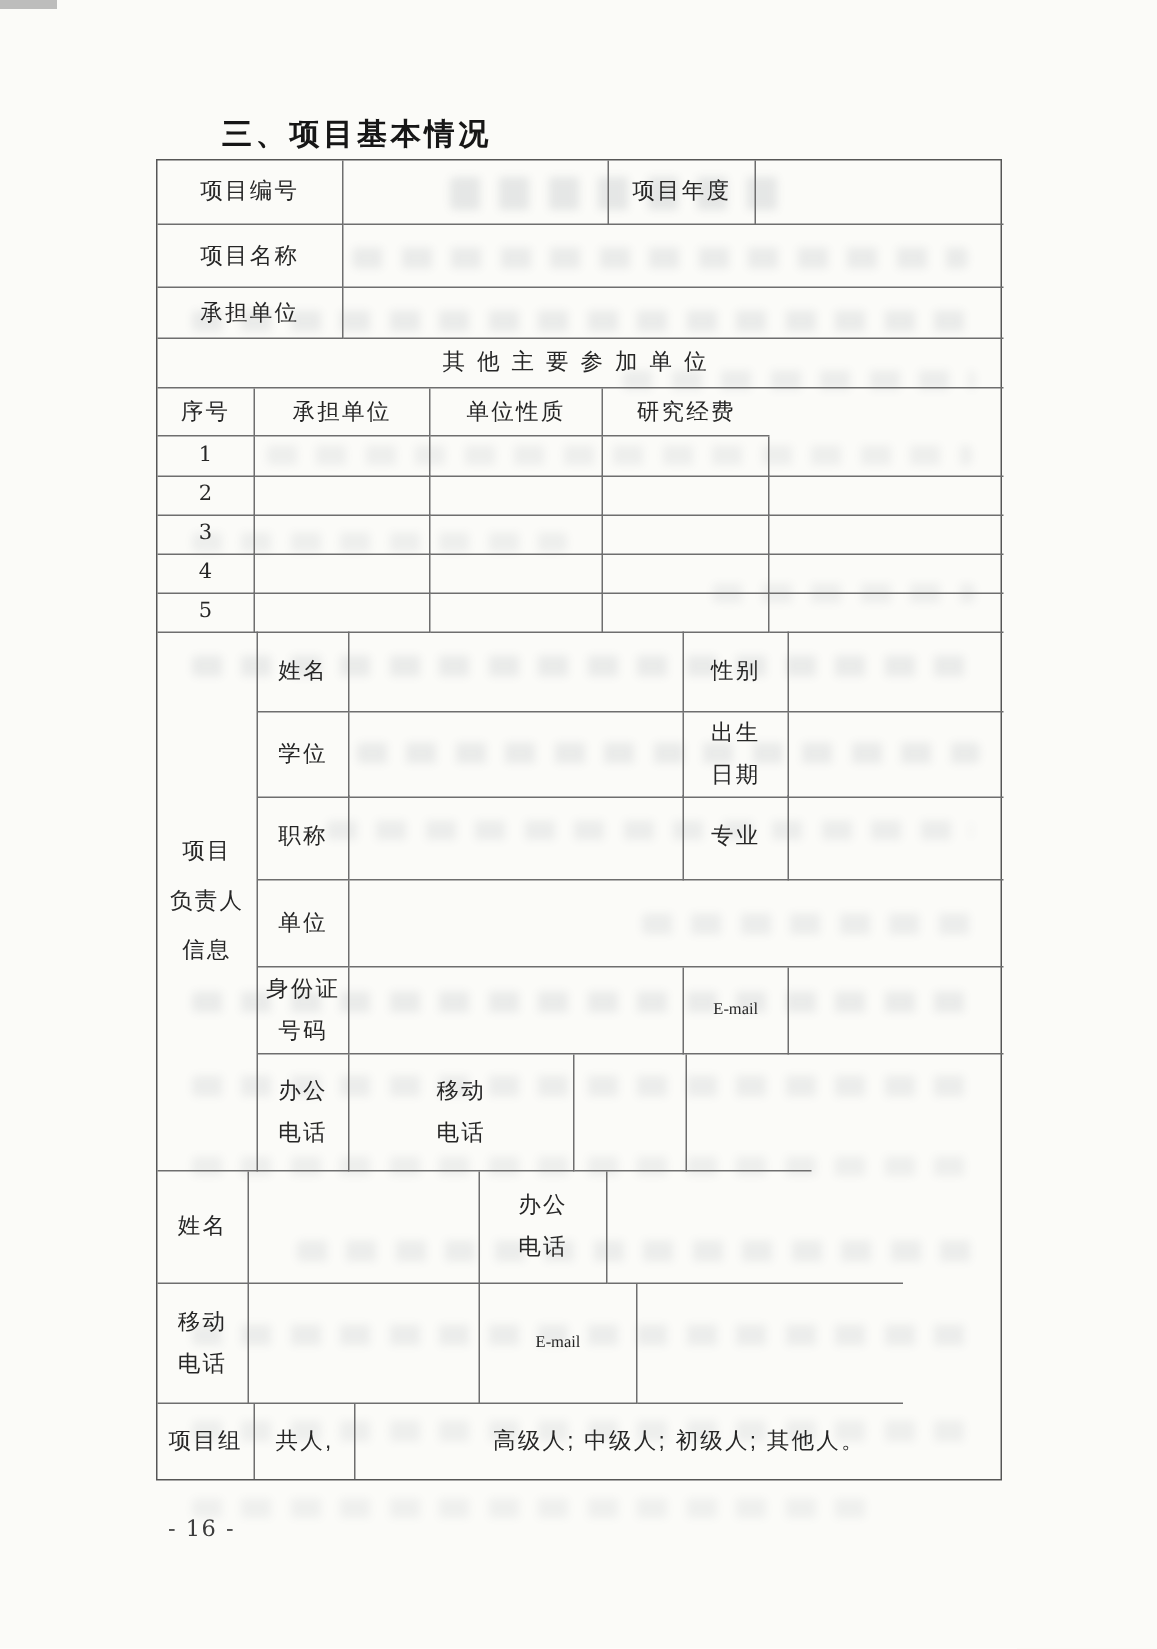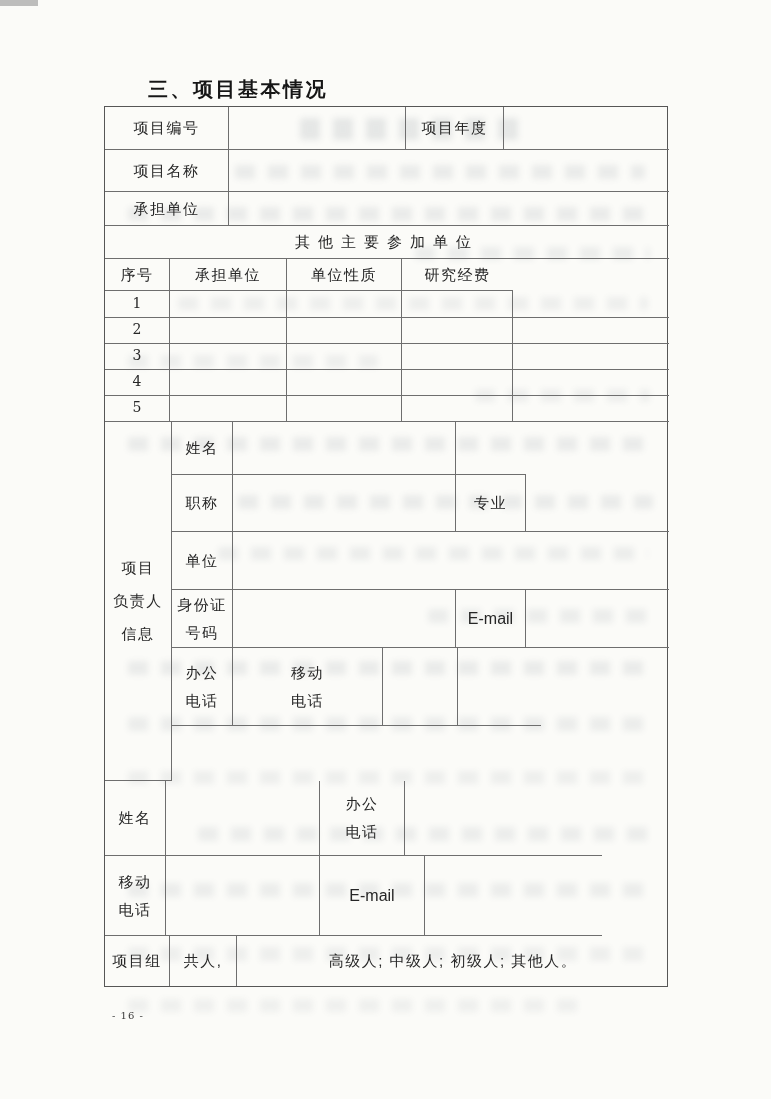--- a/index.html
+++ b/index.html
@@ -28,24 +28,24 @@
     border-right:1px solid #6e6e6e; border-bottom:1px solid #6e6e6e;
     display:flex; align-items:center; justify-content:center;
     text-align:center; white-space:pre-line;
     font-size:15px; letter-spacing:1.5px; line-height:1.85; color:#262626;
   }
   .nr { border-right:none; }
   .nb { border-bottom:none; }
   .rail { line-height:2.2; }
   .hdr { letter-spacing:8px;text-align:right; }
   .num { font-family:"DejaVu Serif", serif; font-size:14px; letter-spacing:0; }
-  .mono { font-family:Liberation Sans, sans-serif; font-size:16px; letter-spacing:0; }
+  .mono { font-family:Liberation Serif, serif; font-size:11px; letter-spacing:0; }
   .pageno {
     position:absolute; left:112px; top:1010px; z-index:3;
-    font-family:"DejaVu Serif", serif; font-size:10px; letter-spacing:1px; color:#3c3c3c;
+    font-family:"DejaVu Serif", serif; font-size:15px; letter-spacing:1px; color:#3c3c3c;
   }
   .smudge { position:absolute; left:0; top:0; width:38px; height:6px; background:#8a8a8a; opacity:.55; z-index:3; }
 </style>
 </head>
 <body>
 
 <div class="paper">
 
   <div>
     <div class="g" style="top:118px;left:300px;width:220px;height:22px;opacity:.13;"></div>
@@ -139,20 +139,28 @@
     </div>
 
     <div class="band" style="grid-template-columns:67px 497px;height:360px;">
       <div class="c rail">项目
 负责人
 信息</div>
       <div>
         <div class="band" style="grid-template-columns:61px 223px 70px 143px;height:54px;">
           <div class="c">姓名</div>
           <div class="c"></div>
+          <div class="c">性别</div>
+          <div class="c nr"></div>
+        </div>
+        <div class="band" style="grid-template-columns:61px 223px 70px 143px;height:55px;">
+          <div class="c">学位</div>
+          <div class="c"></div>
+          <div class="c">出生
+日期</div>
           <div class="c nr"></div>
         </div>
         <div class="band" style="grid-template-columns:61px 223px 70px 143px;height:57px;">
           <div class="c">职称</div>
           <div class="c"></div>
           <div class="c">专业</div>
           <div class="c nr"></div>
         </div>
         <div class="band" style="grid-template-columns:61px 436px;height:58px;">
           <div class="c">单位</div>

